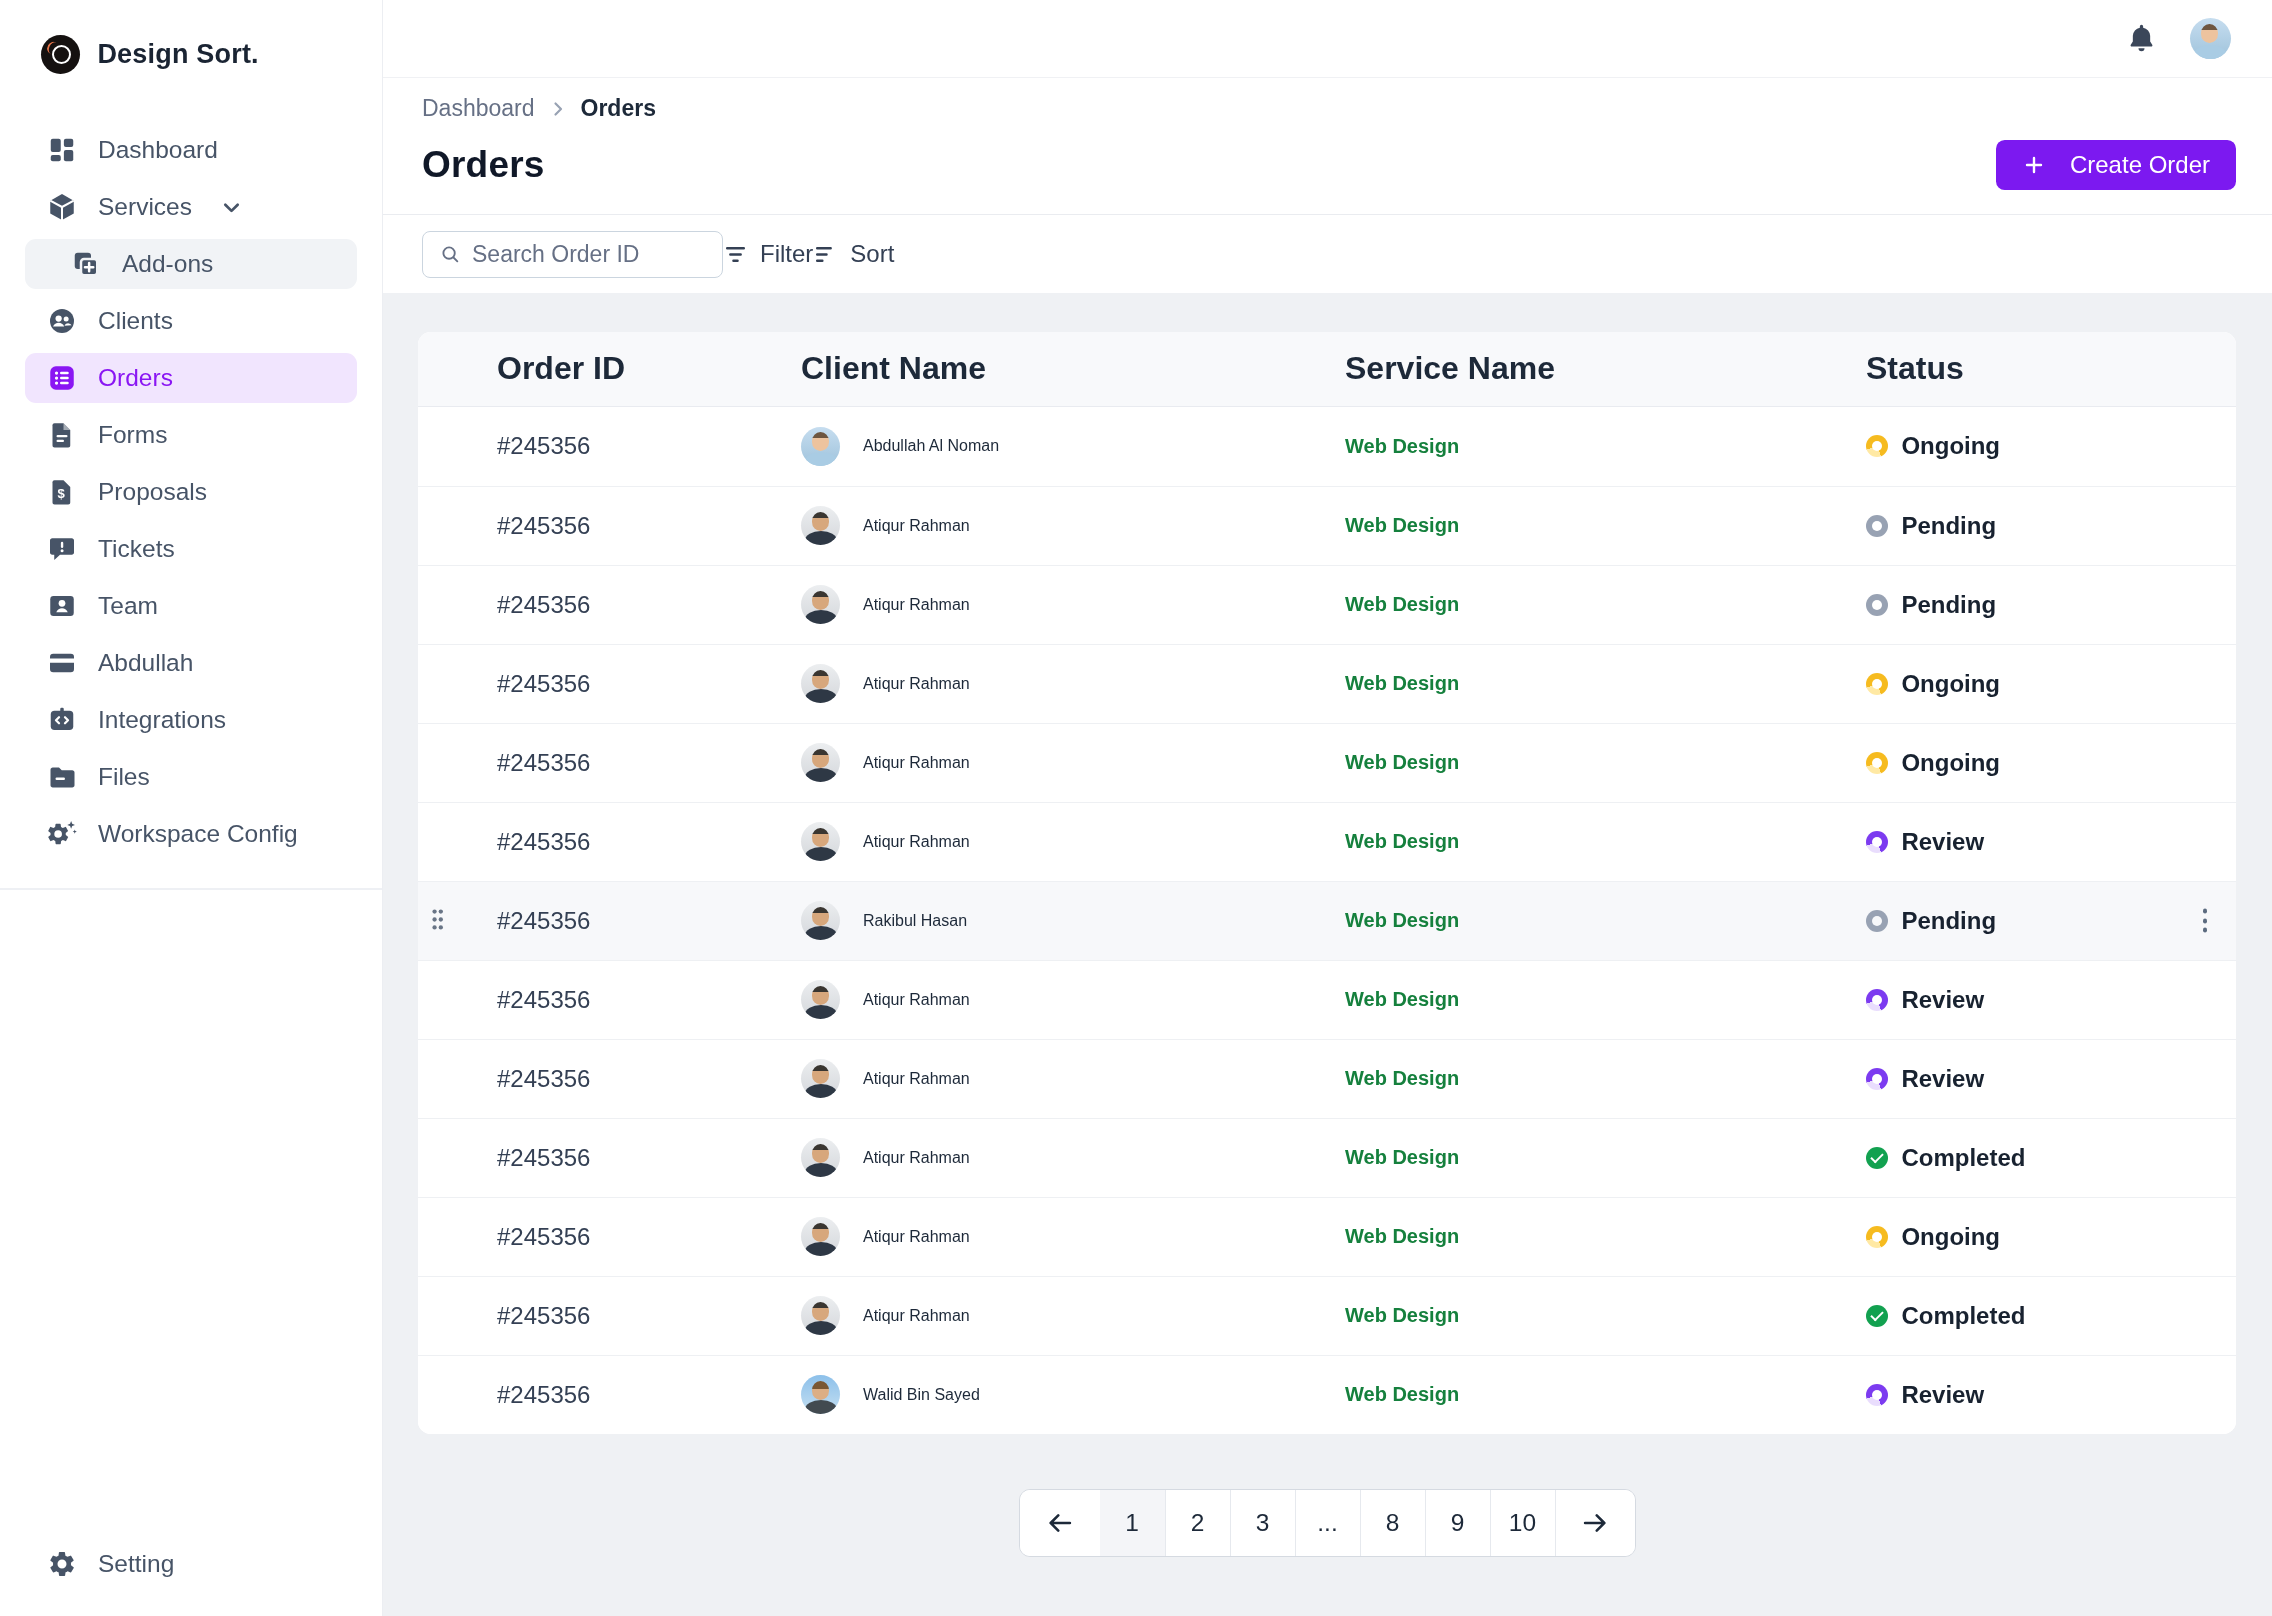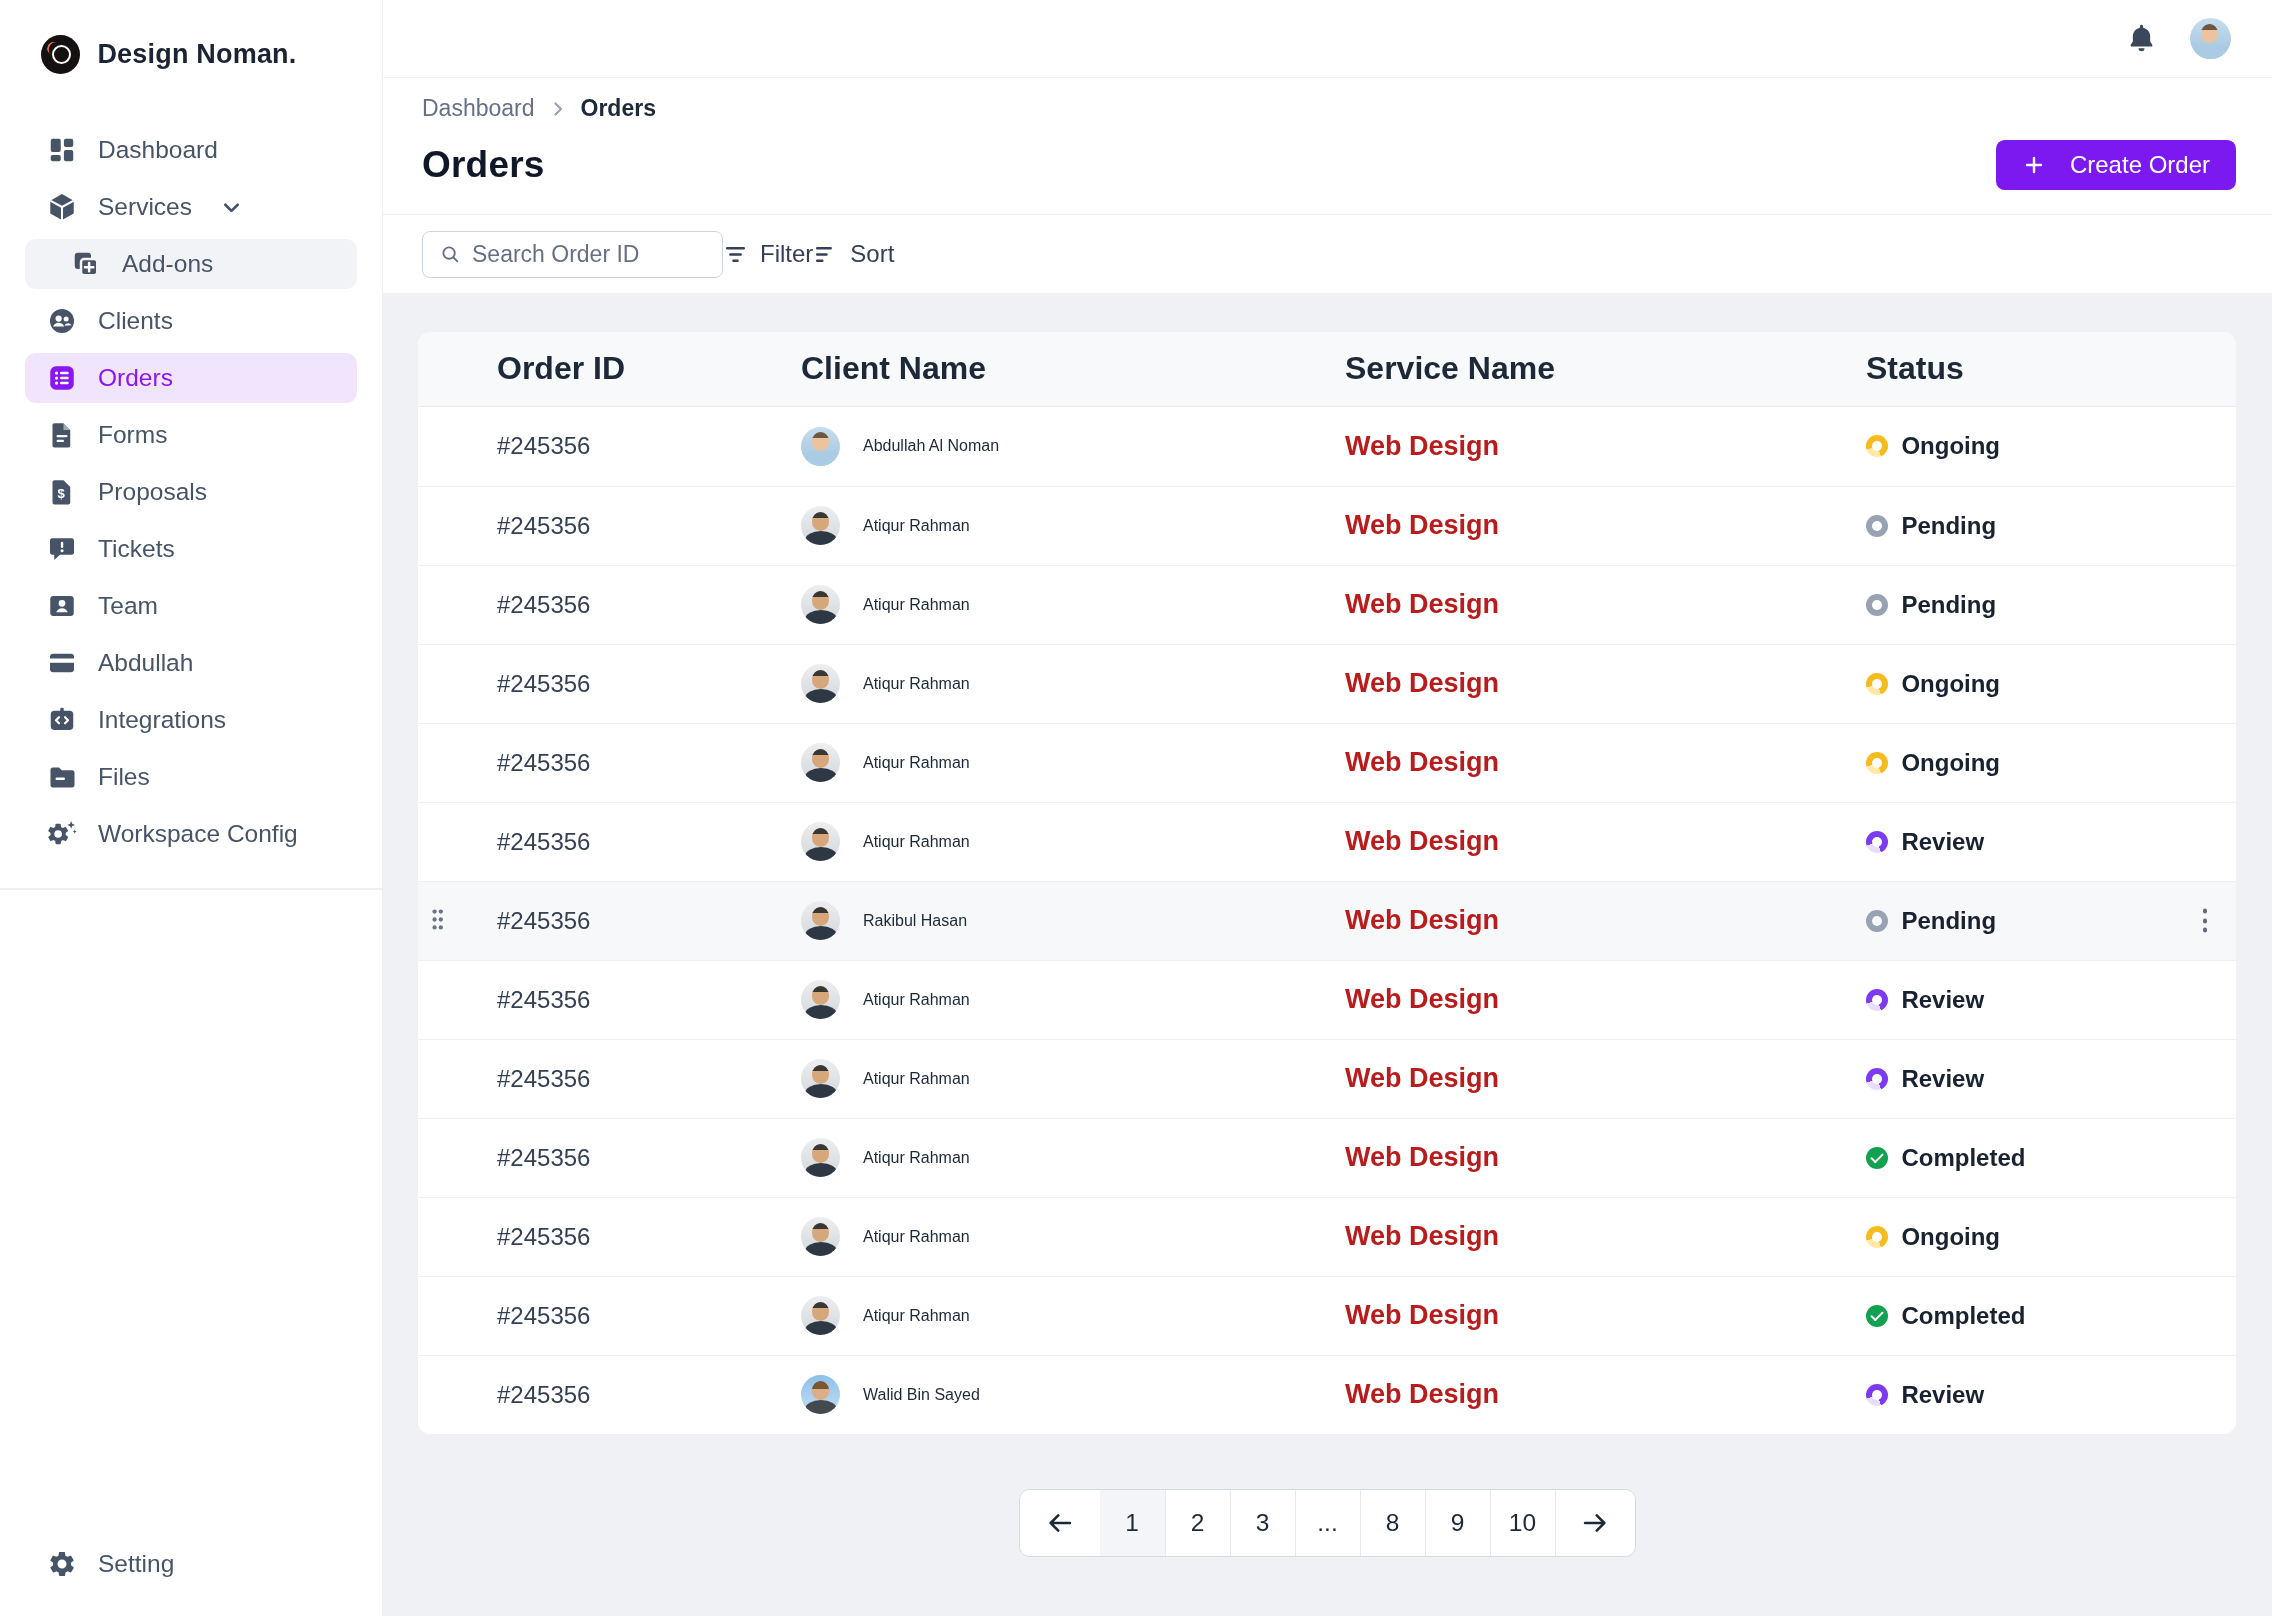--- a/index.html
+++ b/index.html
@@ -65,21 +65,21 @@
   .card { background:#fff; border-radius:12.6px; overflow:hidden; }
   .thead, .trow { display:grid; grid-template-columns:304px 544px 521px 1fr; padding-left:79px; align-items:center; }
   .thead { height:75px; background:#F8F9FB; border-bottom:1.6px solid #E9EBF0; }
   .th { font-size:32px; font-weight:700; color:#1D2939; }
   .trow { height:79px; position:relative; background:#fff; }
   .trow + .trow { border-top:1.6px solid #EEF0F3; }
   .trow.hovered { background:#F7F8FA; }
   .c-id { font-size:24px; font-weight:500; color:#344054; }
   .c-client { display:flex; align-items:center; gap:23px; }
   .cname { font-size:16px; font-weight:400; color:#1D2939; }
-  .c-service { font-size:27px; font-weight:600; color:#b91c1c; }
+  .c-service { font-size:20px; font-weight:600; color:#15803d; }
   .c-status { display:flex; align-items:center; gap:13.4px; }
   .slabel { font-size:24px; font-weight:700; color:#182230; }
 
   .ring { width:22px; height:22px; border-radius:50%; position:relative; flex:0 0 auto; }
   .ring:not(.completed)::after { content:""; position:absolute; inset:6px; background:#fff; border-radius:50%; }
   .trow.hovered .ring:not(.completed)::after { background:#F7F8FA; }
   .ongoing { background:conic-gradient(from 250deg,#F6BB1F 0 268deg,#FFE9A4 268deg 360deg); }
   .review  { background:conic-gradient(from 250deg,#7C3BF0 0 268deg,#E9DDFD 268deg 360deg); }
   .pending { background:#98A2B3; }
   .completed { background:#12A150; }
@@ -99,21 +99,21 @@
   .pg svg { width:28px; height:28px; }
 </style>
 </head>
 <body>
 
 <div class="app">
 
   <aside class="sidebar">
     <div class="side-logo">
       <span class="logo-mark"></span>
-      <span class="logo-text">Design Noman.</span>
+      <span class="logo-text">Design Sort.</span>
     </div>
 
     <nav class="nav">
       <div class="nav-item">
         <svg class="ico" viewBox="0 0 24 24">
             <rect x="3" y="3" width="8" height="10.5" rx="1.6"></rect>
             <rect x="13.5" y="3" width="7.5" height="6.5" rx="1.6"></rect>
             <rect x="3" y="16" width="8" height="5" rx="1.6"></rect>
             <rect x="13.5" y="12" width="7.5" height="9" rx="1.6"></rect>
           </svg>

